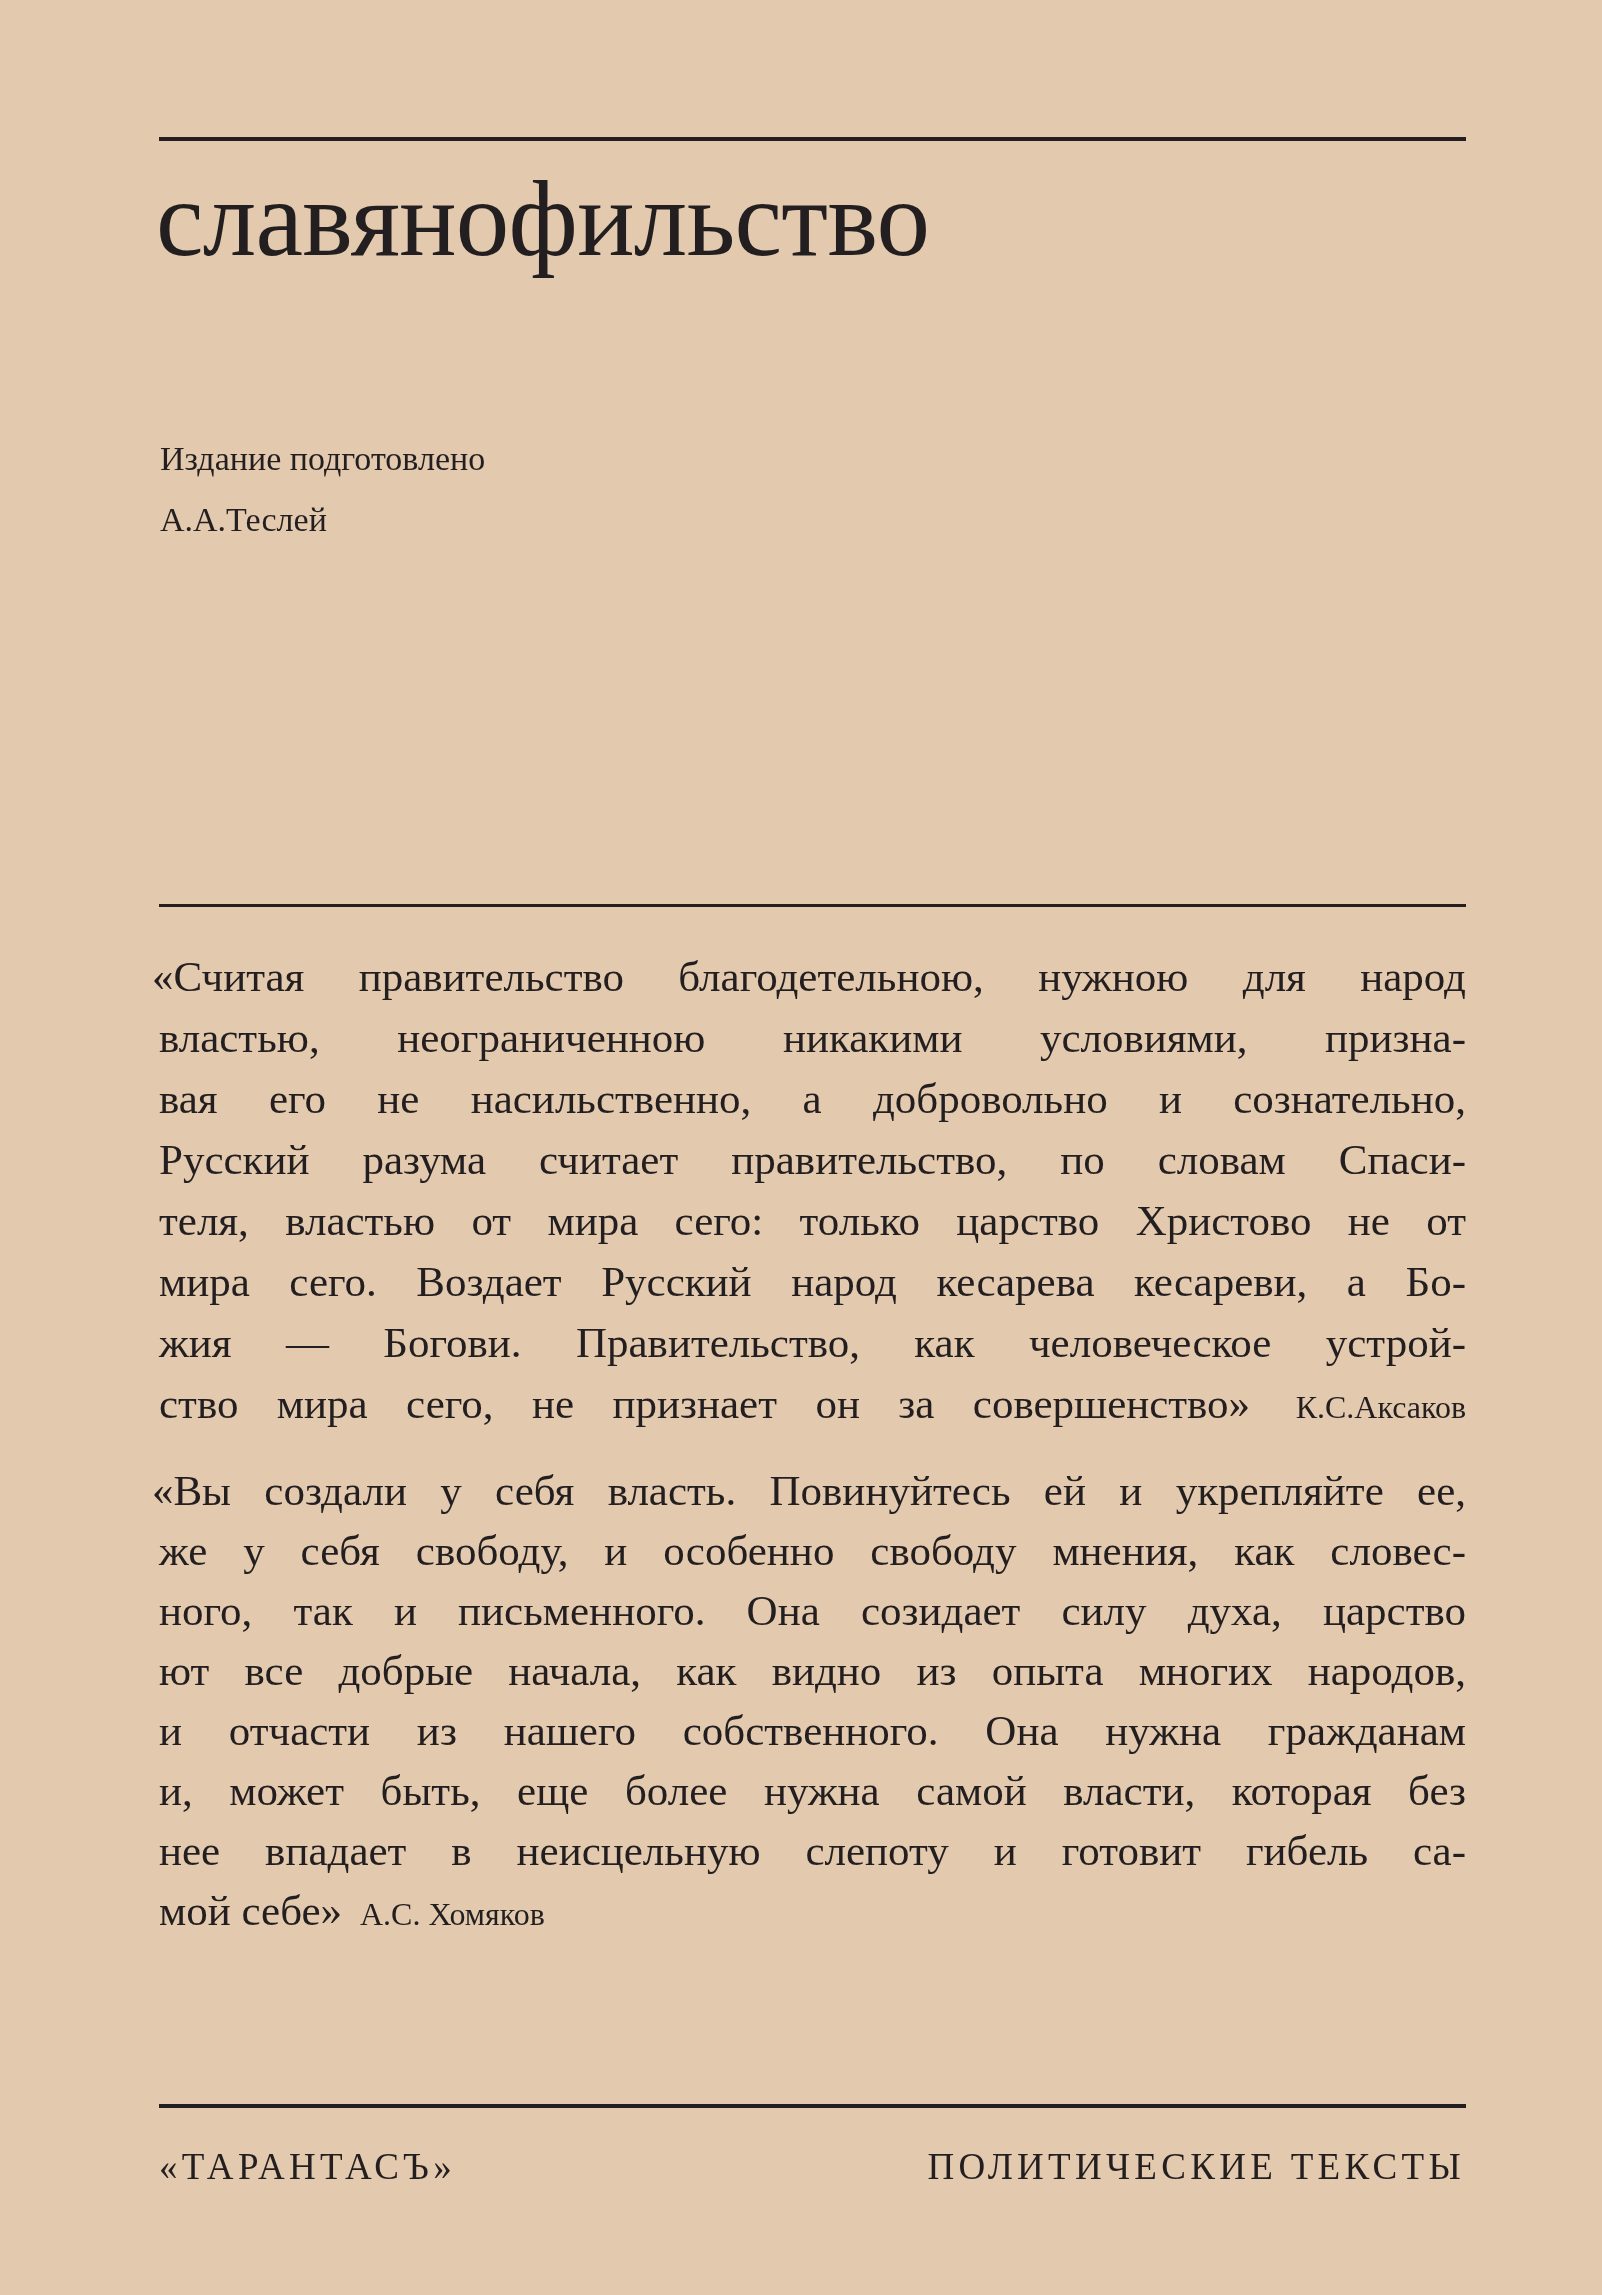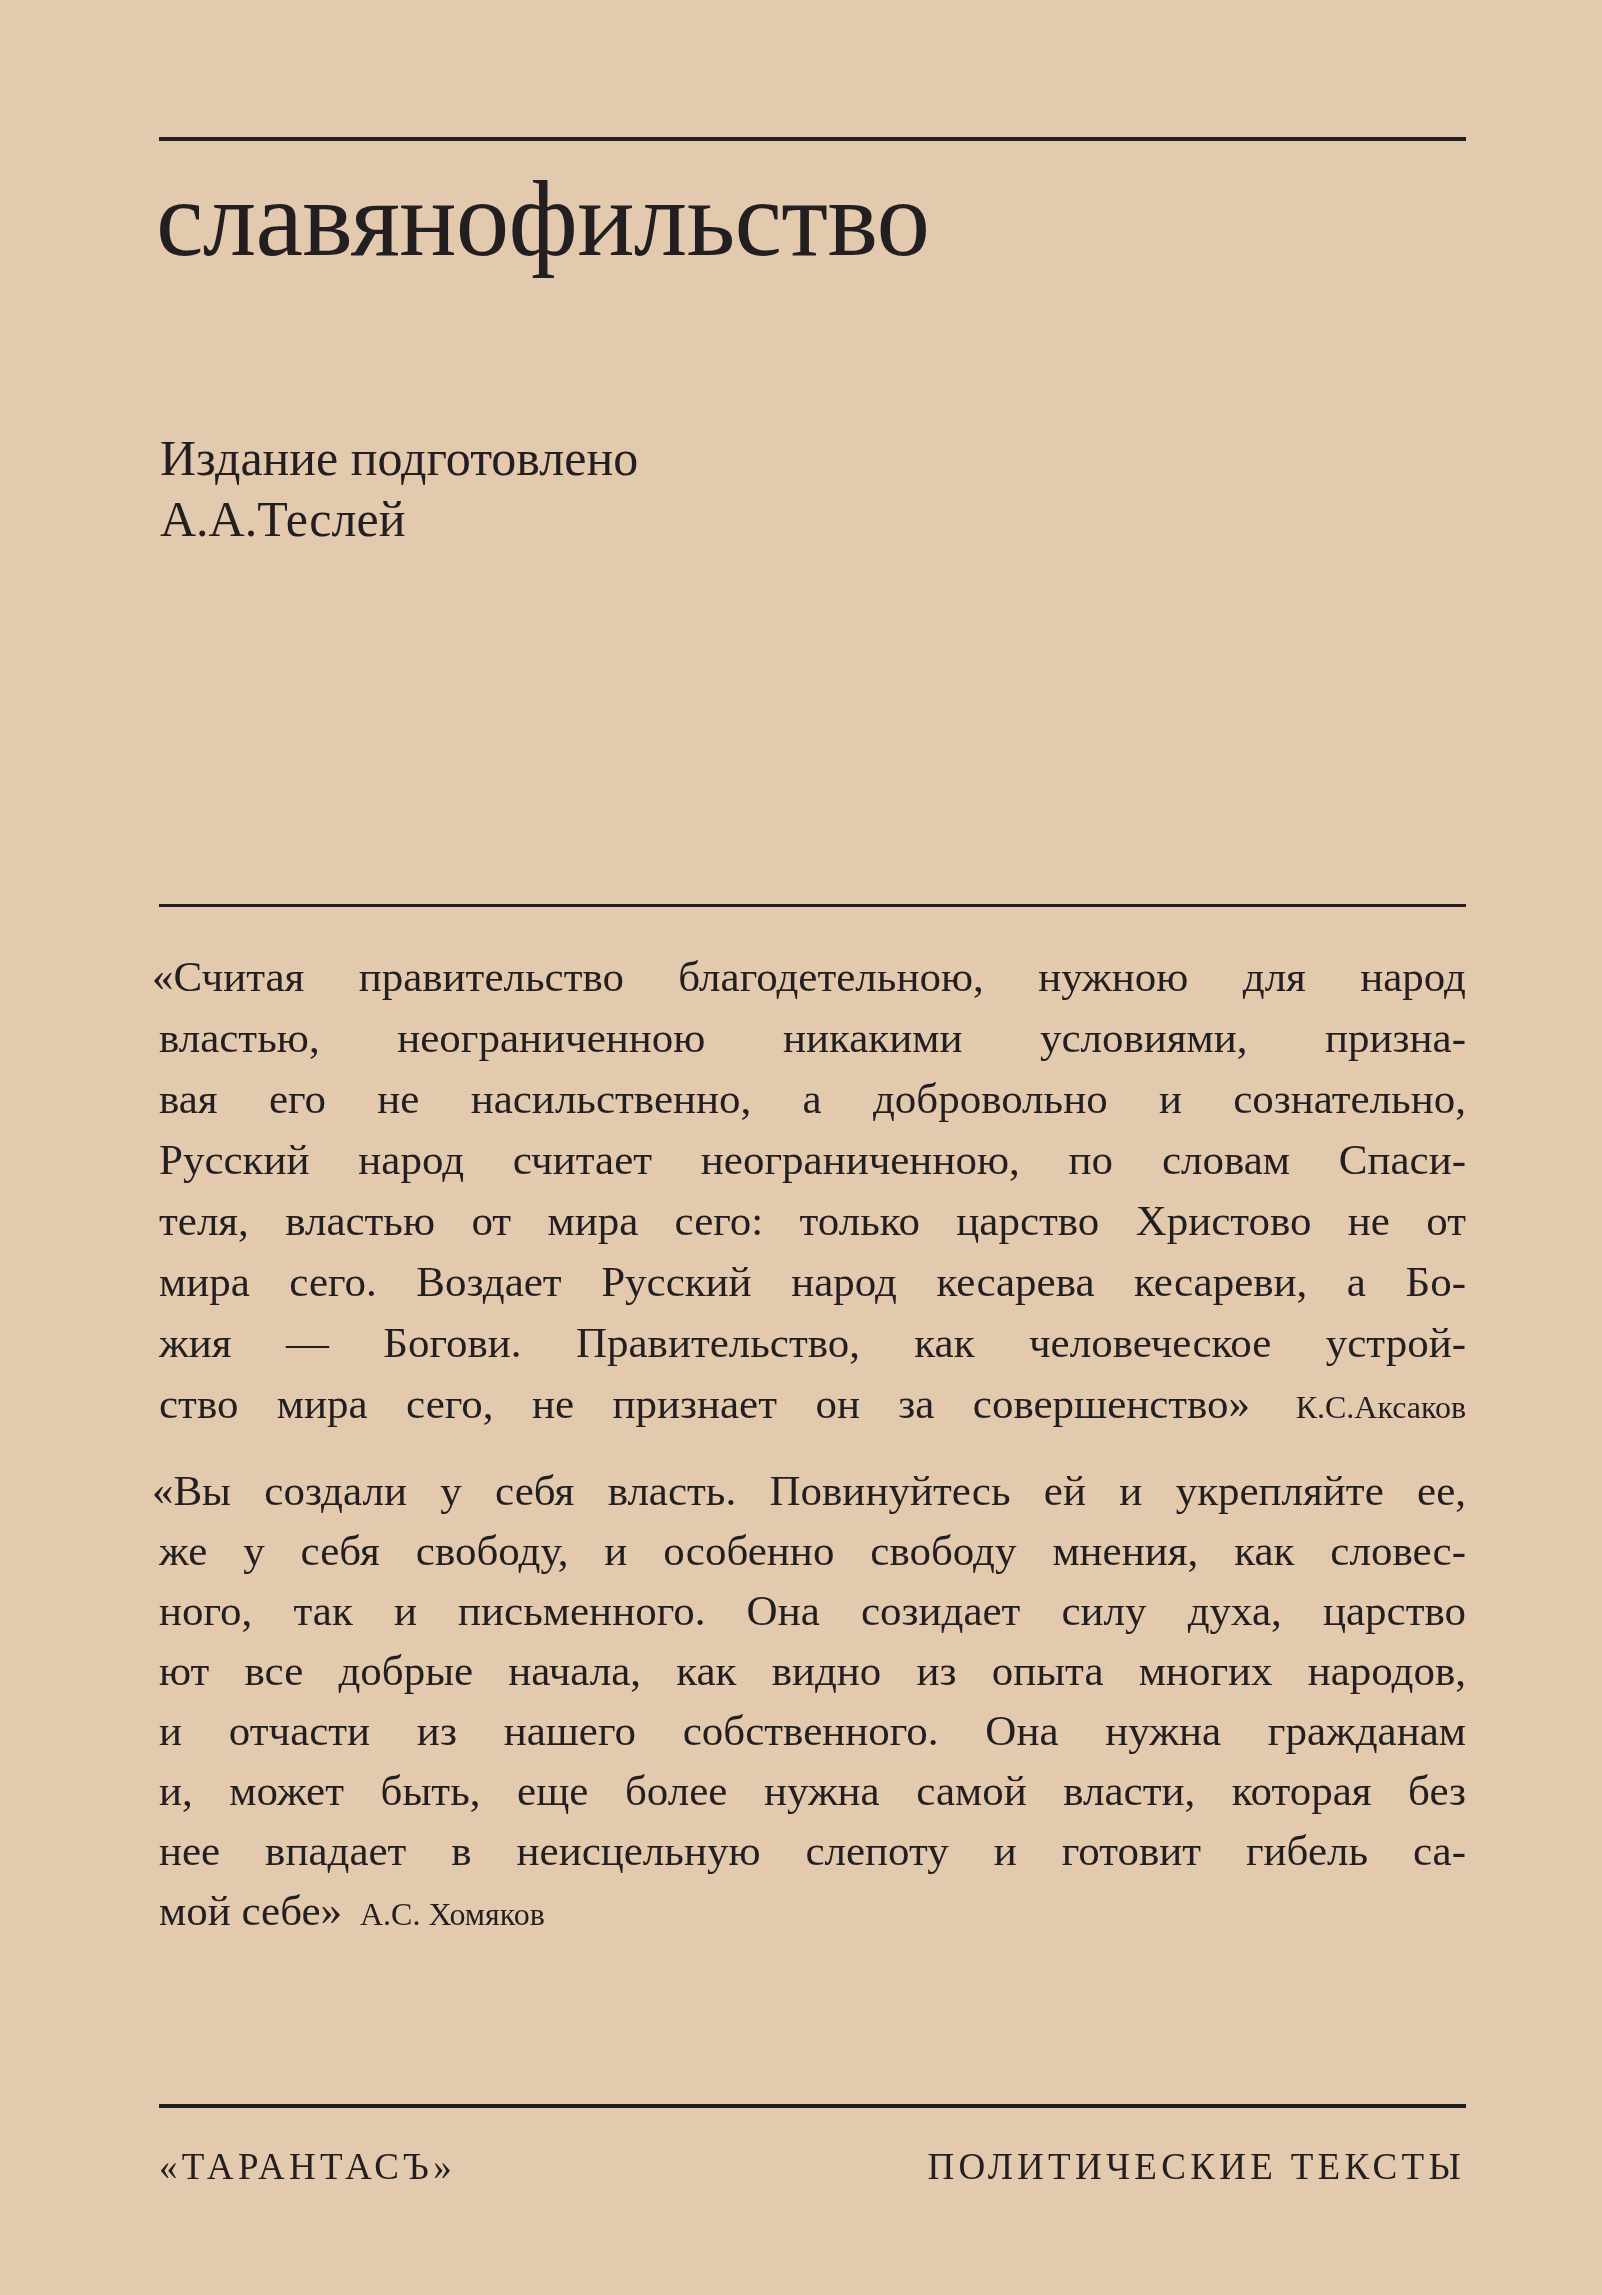--- a/index.html
+++ b/index.html
@@ -18,21 +18,21 @@
 
   .title {
     position: absolute; left: 156px; top: 159px; width: 1215px;
     font-size: 107px; line-height: 120px; font-weight: normal; margin: 0;
     letter-spacing: -0.7px;
   }
   .title span { display: block; white-space: nowrap; }
 
   .subtitle {
     position: absolute; left: 160px; top: 428px;
-    font-size: 50px; line-height: 61px;
+    font-size: 34px; line-height: 61px;
   }
   .subtitle span { display: block; white-space: nowrap; }
 
   .quote {
     position: absolute; left: 159px; width: 1307px;
     font-size: 43px;
   }
   .quote-1 { top: 946px; }
   .quote-2 { top: 1461px; }
   .q-line {
@@ -67,21 +67,21 @@
   <span>Издание подготовлено</span>
   <span>А.А.Теслей</span>
 </div>
 
 <div class="rule rule-mid"></div>
 
 <div class="quote quote-1">
   <span class="q-line hang">«Считая правительство благодетельною, нужною для народ</span>
   <span class="q-line">властью, неограниченною никакими условиями, призна-</span>
   <span class="q-line">вая его не насильственно, а добровольно и сознательно,</span>
-  <span class="q-line">Русский народ считает неограниченною, по словам Спаси-</span>
+  <span class="q-line">Русский разума считает правительство, по словам Спаси-</span>
   <span class="q-line">теля, властью от мира сего: только царство Христово не от</span>
   <span class="q-line">мира сего. Воздает Русский народ кесарева кесареви, а Бо-</span>
   <span class="q-line">жия — Богови. Правительство, как человеческое устрой-</span>
   <span class="q-line last-right"><span>ство мира сего, не признает он за совершенство»</span> <span class="attrib">К.С.Аксаков</span></span>
 </div>
 
 <div class="quote quote-2">
   <span class="q-line hang">«Вы создали у себя власть. Повинуйтесь ей и укрепляйте ее,</span>
   <span class="q-line">же у себя свободу, и особенно свободу мнения, как словес-</span>
   <span class="q-line">ного, так и письменного. Она созидает силу духа, царство</span>

